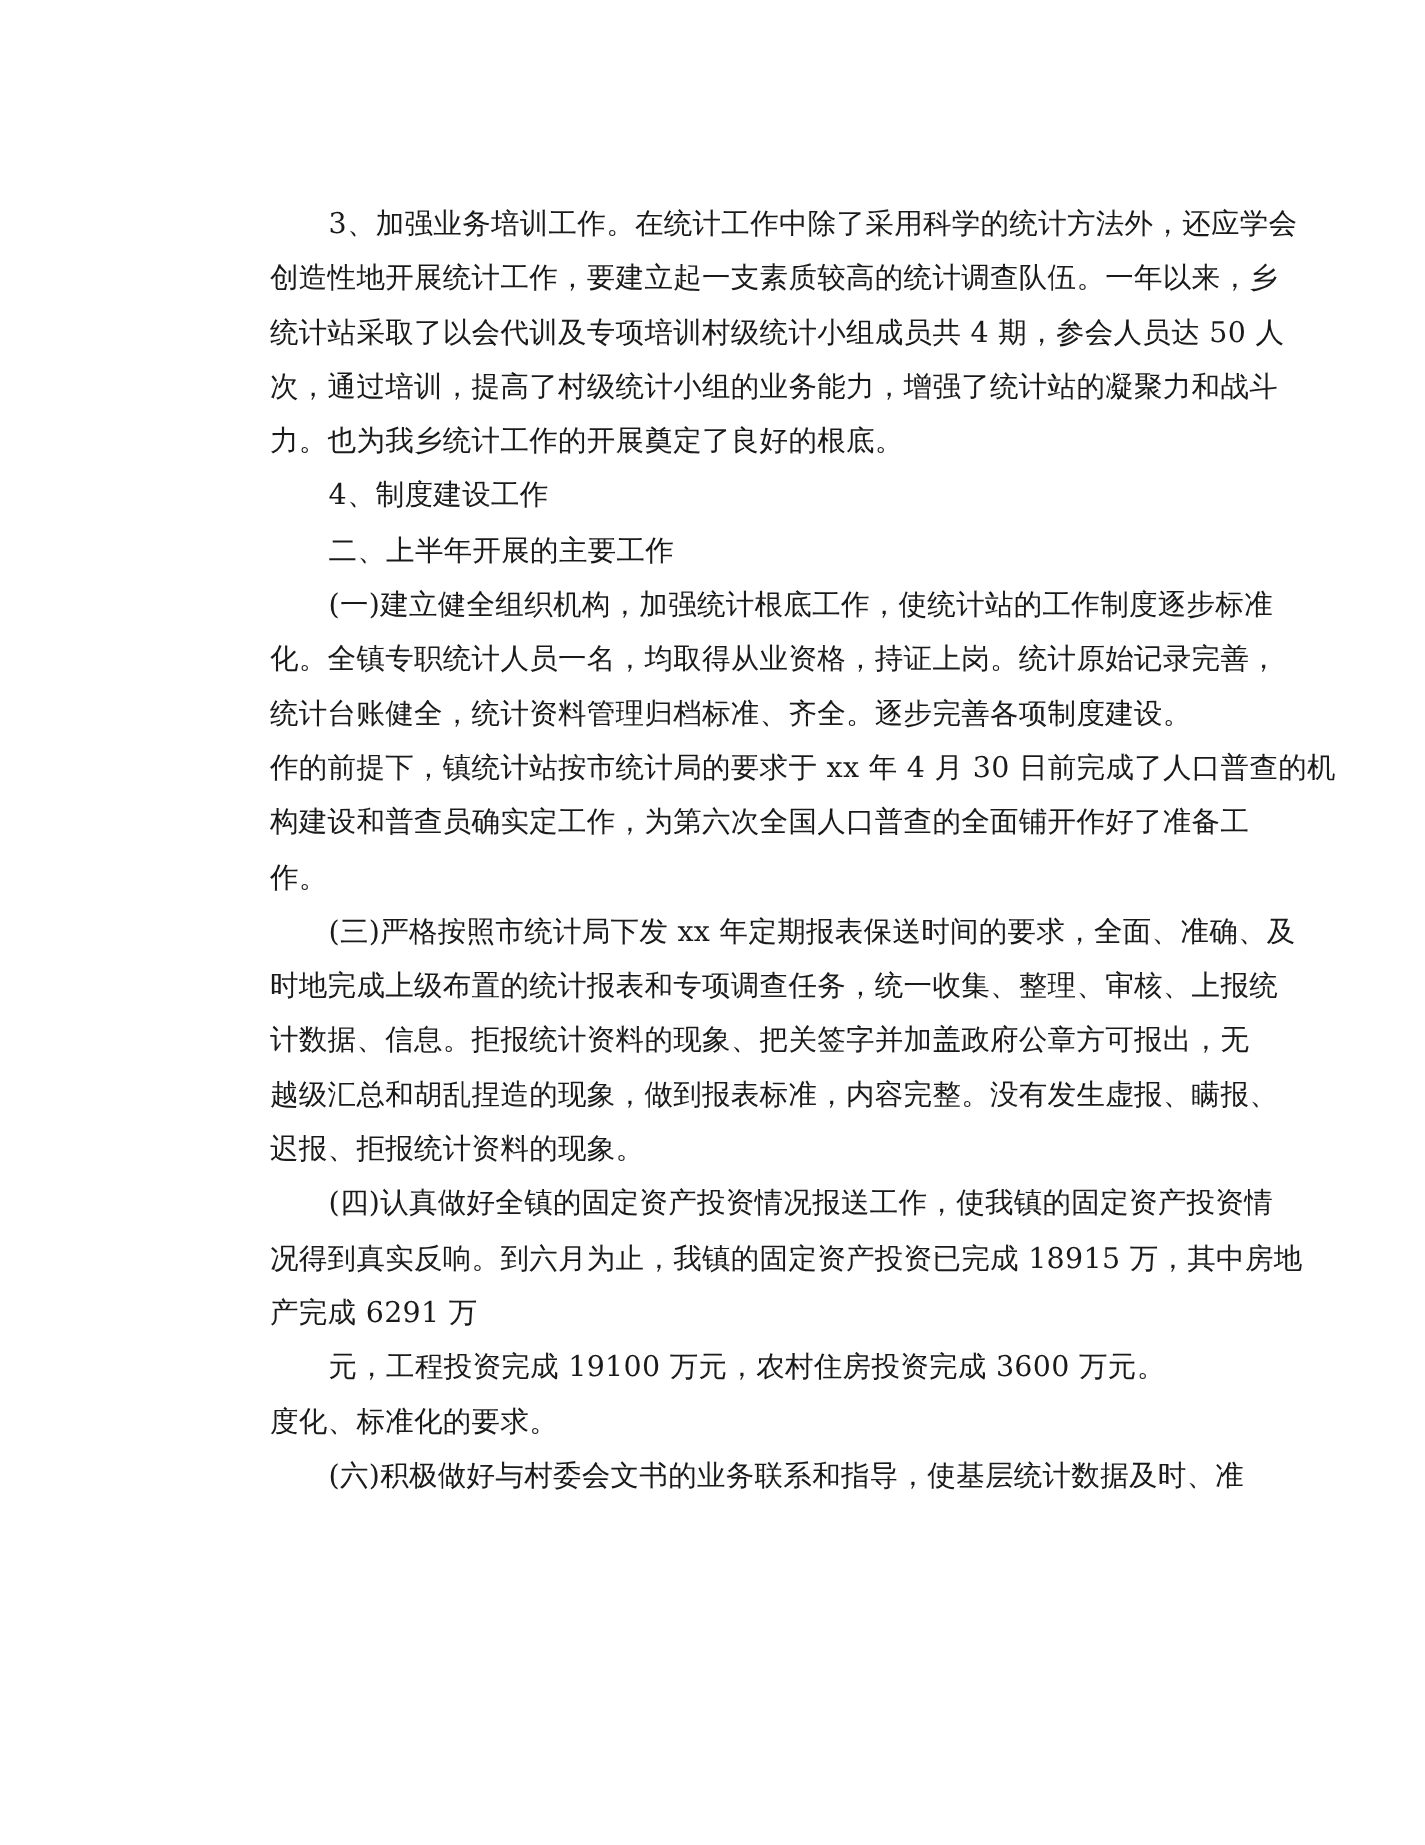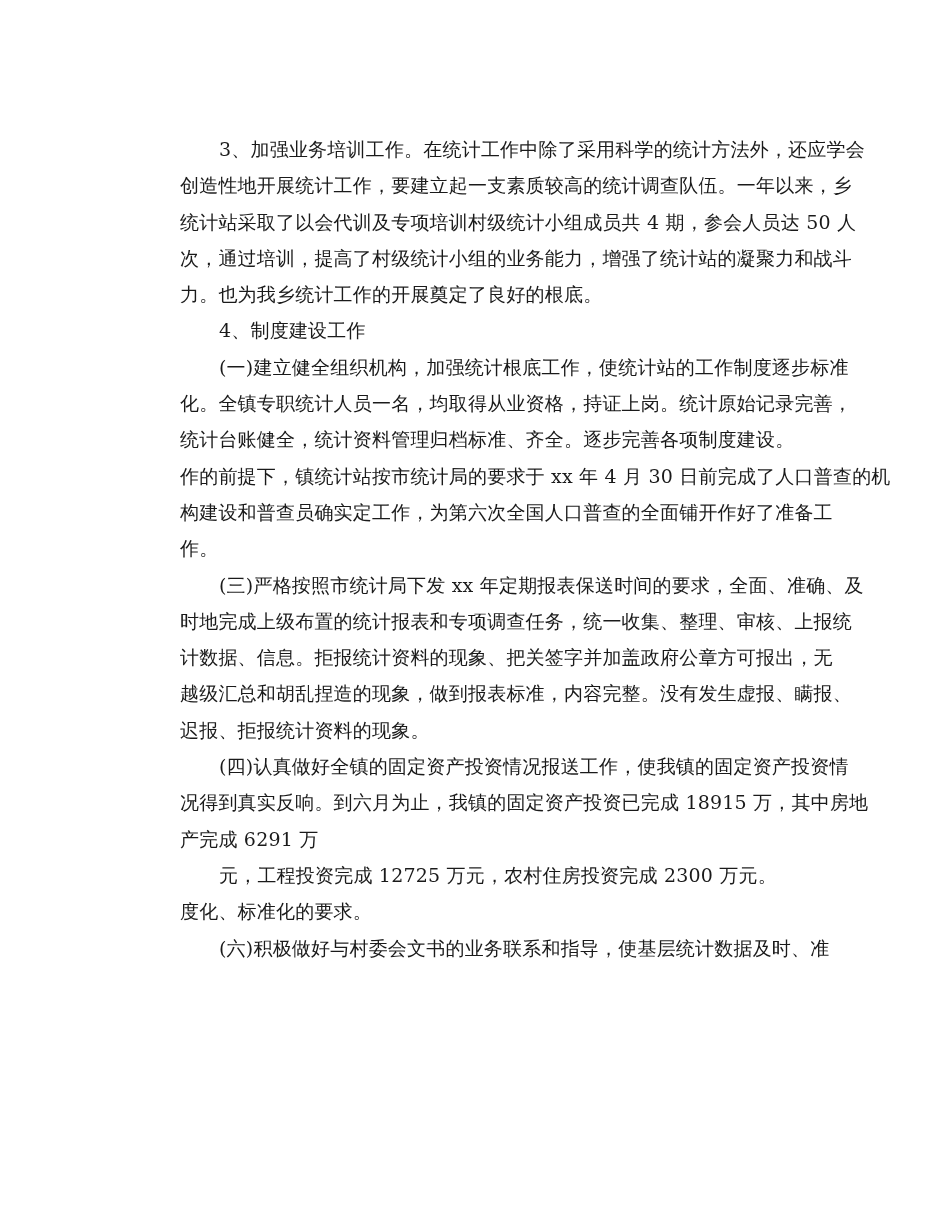--- a/index.html
+++ b/index.html
@@ -51,20 +51,23 @@
     <span class="line">创造性地开展统计工作，要建立起一支素质较高的统计调查队伍。一年以来，乡</span>
     <span class="line">统计站采取了以会代训及专项培训村级统计小组成员共 4 期，参会人员达 50 人</span>
     <span class="line">次，通过培训，提高了村级统计小组的业务能力，增强了统计站的凝聚力和战斗</span>
     <span class="line">力。也为我乡统计工作的开展奠定了良好的根底。</span>
   </div>
 
   <div class="para">
     <span class="line first">4、制度建设工作</span>
   </div>
 
+  <div class="para">
+    <span class="line first">二、上半年开展的主要工作</span>
+  </div>
 
   <div class="para">
     <span class="line first">(一)建立健全组织机构，加强统计根底工作，使统计站的工作制度逐步标准</span>
     <span class="line">化。全镇专职统计人员一名，均取得从业资格，持证上岗。统计原始记录完善，</span>
     <span class="line">统计台账健全，统计资料管理归档标准、齐全。逐步完善各项制度建设。</span>
   </div>
 
   <div class="para">
     <span class="line">作的前提下，镇统计站按市统计局的要求于 xx 年 4 月 30 日前完成了人口普查的机</span>
     <span class="line">构建设和普查员确实定工作，为第六次全国人口普查的全面铺开作好了准备工</span>
@@ -79,21 +82,21 @@
     <span class="line">迟报、拒报统计资料的现象。</span>
   </div>
 
   <div class="para">
     <span class="line first">(四)认真做好全镇的固定资产投资情况报送工作，使我镇的固定资产投资情</span>
     <span class="line">况得到真实反响。到六月为止，我镇的固定资产投资已完成 18915 万，其中房地</span>
     <span class="line">产完成 6291 万</span>
   </div>
 
   <div class="para">
-    <span class="line first">元，工程投资完成 12725 万元，农村住房投资完成 2300 万元。</span>
+    <span class="line first">元，工程投资完成 19100 万元，农村住房投资完成 3600 万元。</span>
   </div>
 
   <div class="para">
     <span class="line">度化、标准化的要求。</span>
   </div>
 
   <div class="para">
     <span class="line first">(六)积极做好与村委会文书的业务联系和指导，使基层统计数据及时、准</span>
   </div>
 

